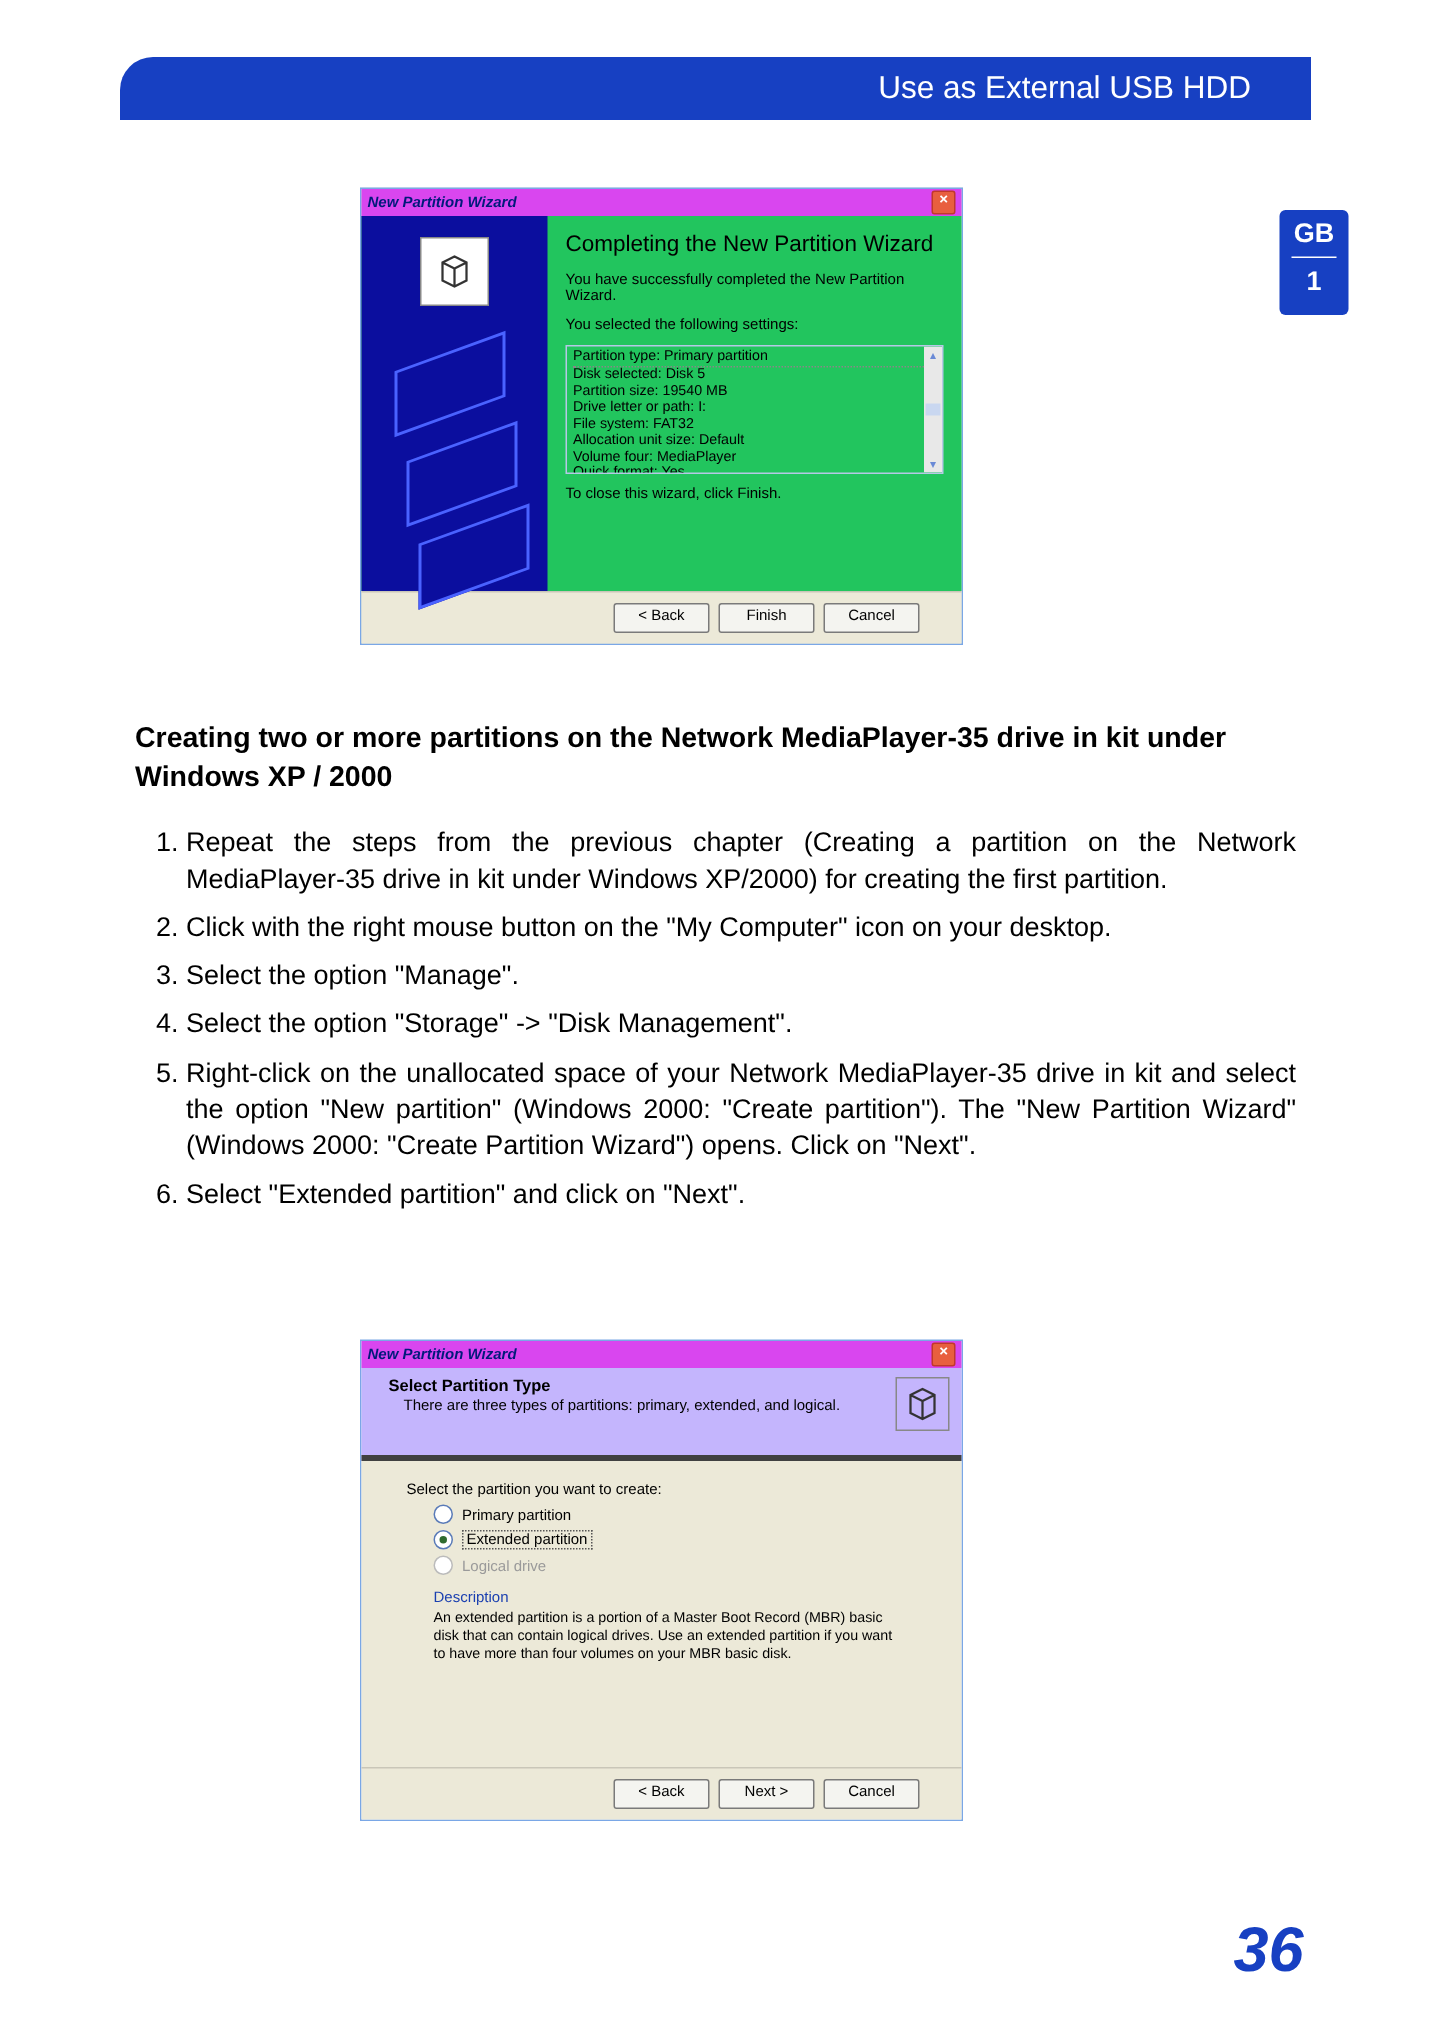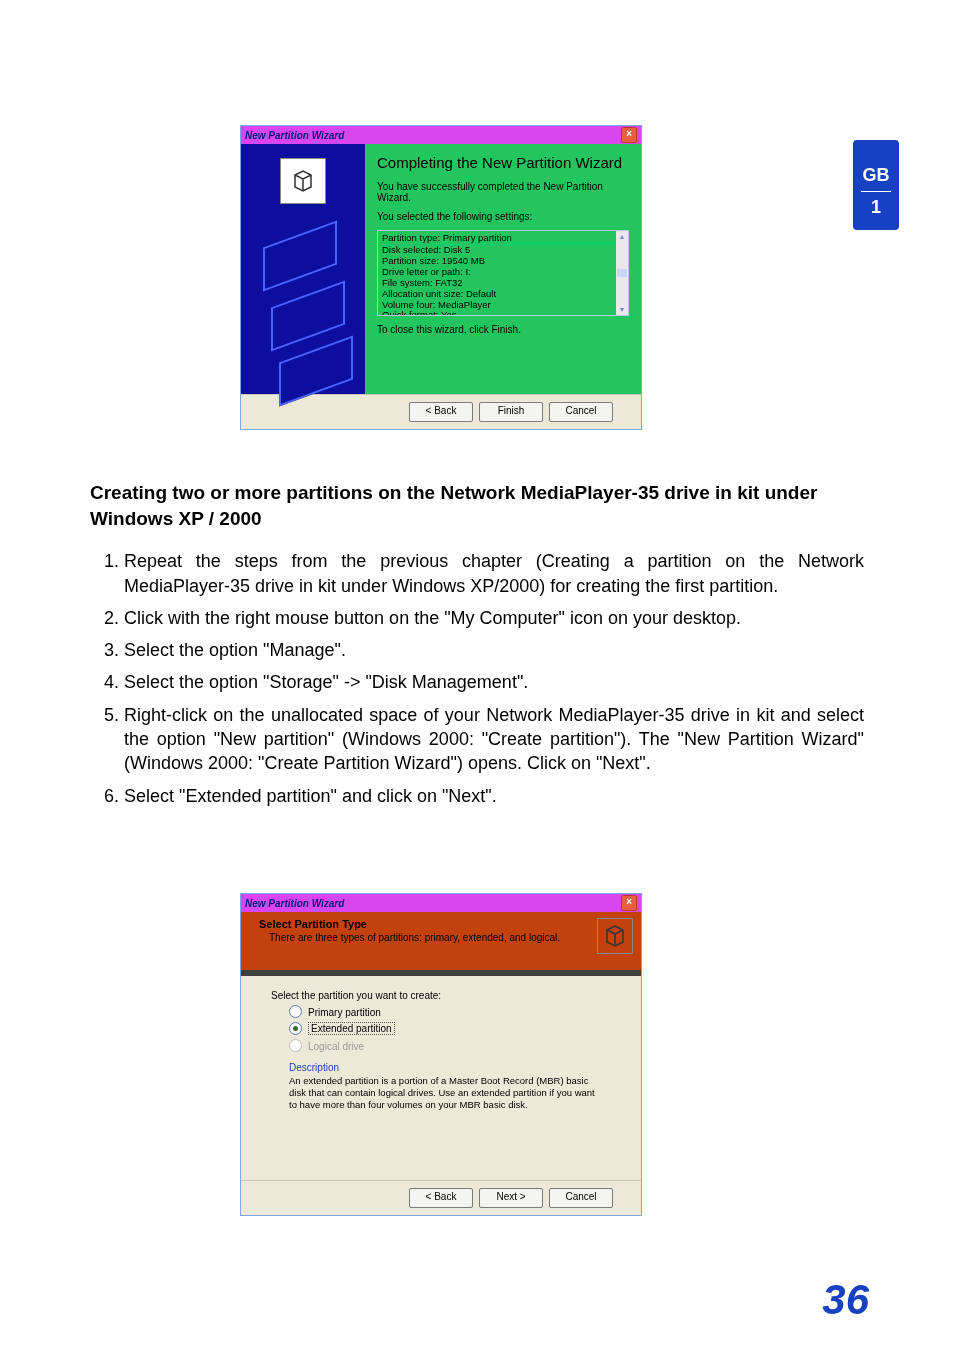--- a/index.html
+++ b/index.html
@@ -31,21 +31,21 @@
     font-size: 21px;
   }
   .side-tab {
     position: absolute;
     top: 140px;
     right: 55px;
     width: 46px;
     background: #1740c2;
     color: #fff;
     text-align: center;
-    padding: 24px 0 10px 0;
+    padding: 4px 0 10px 0;
     border-radius: 4px;
     font-weight: bold;
     font-size: 18px;
     line-height: 1.3;
   }
   .side-tab .divider {
     border-top: 1px solid #fff;
     margin: 4px 8px;
   }
   .content {
@@ -198,22 +198,22 @@
     left: 240px;
     width: 400px;
     border: 1px solid #7aa7e6;
     background: #fff;
     font-family: Tahoma, Arial, sans-serif;
     font-size: 10px;
     color: #000;
   }
   .wiz2-header {
     height: 48px;
-    background: #c2410c;
-    border-bottom: 6px solid #404040;
+    background: #c4b5fd;
+    border-bottom: 4px solid #404040;
     padding: 6px 10px 4px 18px;
     position: relative;
   }
   .wiz2-header .title { font-weight: bold; font-size: 11px; }
   .wiz2-header .sub { font-size: 10px; margin-left: 10px; margin-top: 2px;}
   .wiz2-header .disk-corner {
     position: absolute;
     right: 8px; top: 6px;
     width: 34px; height: 34px;
     border: 1px solid #888;
@@ -255,20 +255,23 @@
   .desc-box .lbl { color: #1a3fb0; margin-bottom: 2px; }
   .desc-box .txt { font-size: 9.5px; line-height: 1.25; max-width: 310px; }
 
   .disk-svg { width: 24px; height: 24px; }
 </style>
 </head>
 <body>
 
 <div class="page">
 
+  <div class="header-bar">
+    <span>Use as External USB HDD</span>
+  </div>
 
   <div class="side-tab">
     <div>GB</div>
     <div class="divider"></div>
     <div>1</div>
   </div>
 
   <div class="wiz1">
     <div class="wiz-titlebar">
       <span>New Partition Wizard</span>

